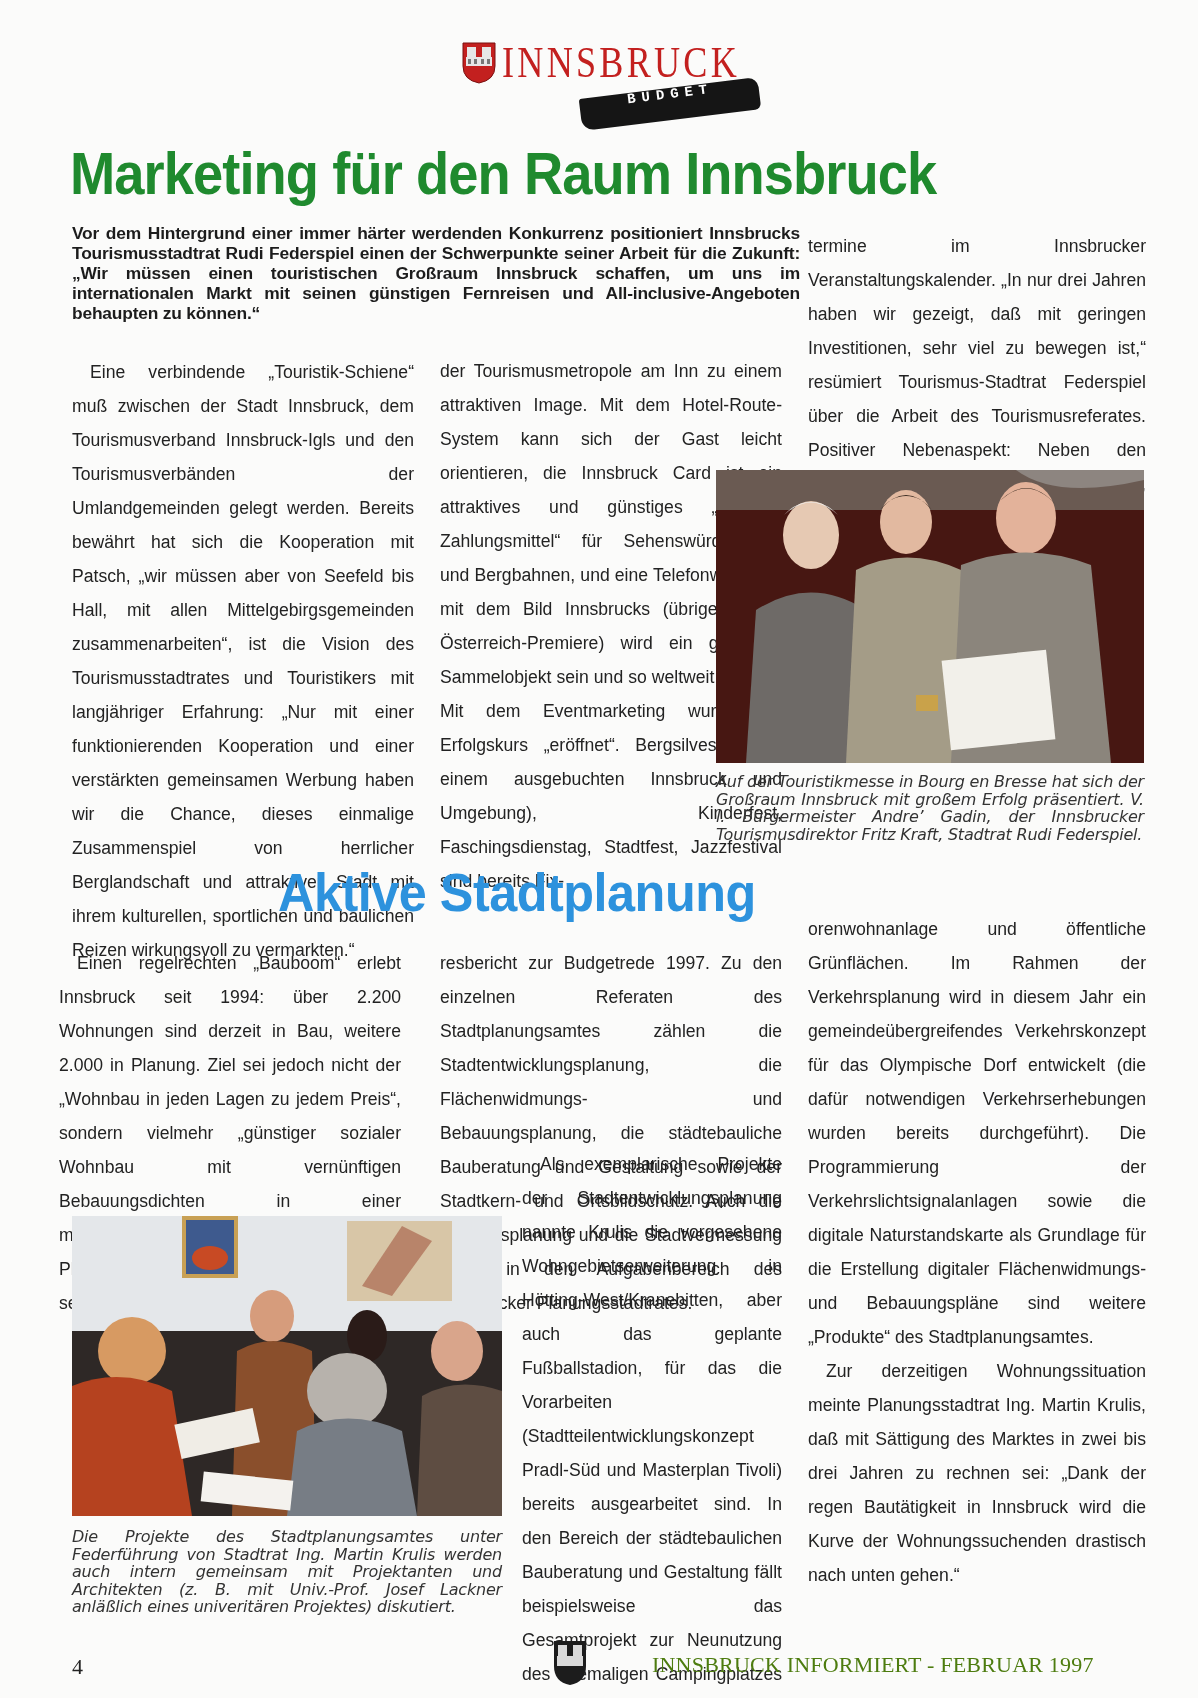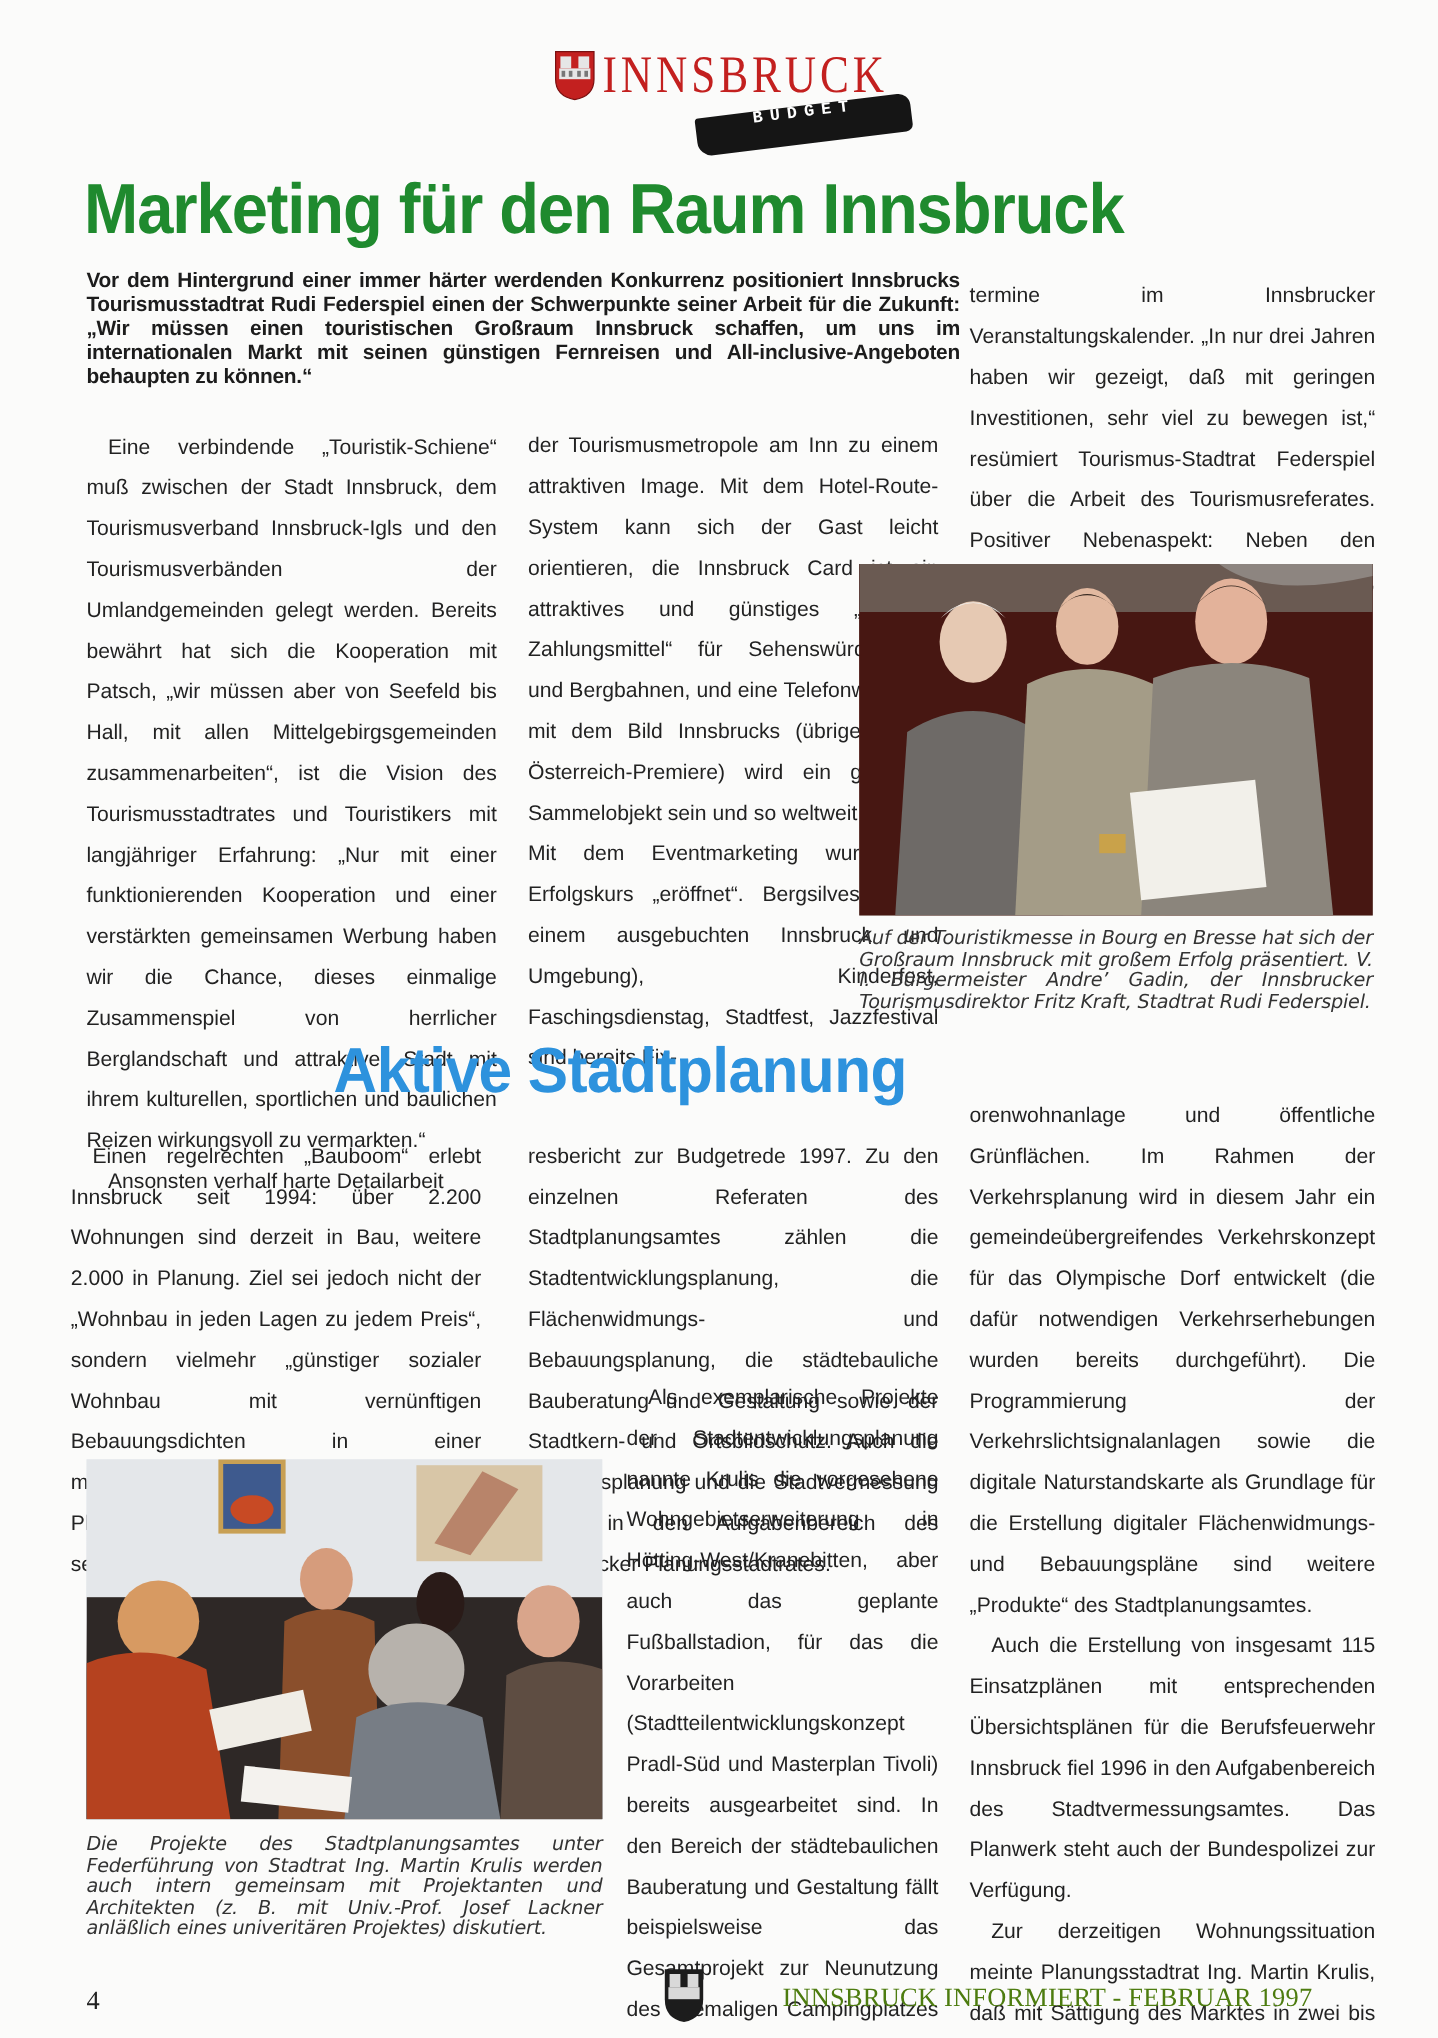--- a/index.html
+++ b/index.html
@@ -73,21 +73,20 @@
   <div class="mast-title">INNSBRUCK</div>
   <div class="budget-bar"></div>
   <div class="budget-text">BUDGET</div>
 </div>
 
 <h1 class="abs headline-1" style="margin:0">Marketing für den Raum Innsbruck</h1>
 <div class="abs lead">Vor dem Hintergrund einer immer härter werdenden Konkurrenz positioniert Innsbrucks Tourismusstadtrat Rudi Federspiel einen der Schwerpunkte seiner Arbeit für die Zukunft: „Wir müssen einen touristischen Großraum Innsbruck schaffen, um uns im internationalen Markt mit seinen günstigen Fernreisen und All-inclusive-Angeboten behaupten zu können.“</div>
 
 <div class="abs col" style="left:72px; top:355px; width:342px;">
   <p>Eine verbindende „Touristik-Schiene“ muß zwischen der Stadt Innsbruck, dem Tourismusverband Innsbruck-Igls und den Tourismusverbänden der Umlandgemeinden gelegt werden. Bereits bewährt hat sich die Kooperation mit Patsch, „wir müssen aber von Seefeld bis Hall, mit allen Mittelgebirgsgemeinden zusammenarbeiten“, ist die Vision des Tourismusstadtrates und Touristikers mit langjähriger Erfahrung: „Nur mit einer funktionierenden Kooperation und einer verstärkten gemeinsamen Werbung haben wir die Chance, dieses einmalige Zusammenspiel von herrlicher Berglandschaft und attraktiver Stadt mit ihrem kulturellen, sportlichen und baulichen Reizen wirkungsvoll zu vermarkten.“</p>
-  <p>Ansonsten verhalf harte Detailarbeit</p>
 </div>
 
 <div class="abs col" style="left:440px; top:354px; width:342px;">
   <p class="noindent">der Tourismusmetropole am Inn zu einem attraktiven Image. Mit dem Hotel-Route-System kann sich der Gast leicht orientieren, die Innsbruck Card ist ein attraktives und günstiges „Inklusiv- Zahlungsmittel“ für Sehenswürdigkeiten und Bergbahnen, und eine Telefonwertkarte mit dem Bild Innsbrucks (übrigens eine Österreich-Premiere) wird ein gefragtes Sammelobjekt sein und so weltweit werben. Mit dem Eventmarketing wurde ein Erfolgskurs „eröffnet“. Bergsilvester (mit einem ausgebuchten Innsbruck und Umgebung), Kinderfest, Faschingsdienstag, Stadtfest, Jazzfestival sind bereits Fix-</p>
 </div>
 
 <div class="abs col" style="left:808px; top:229px; width:338px;">
   <p class="noindent">termine im Innsbrucker Veranstaltungskalender. „In nur drei Jahren haben wir gezeigt, daß mit geringen Investitionen, sehr viel zu bewegen ist,“ resümiert Tourismus-Stadtrat Federspiel über die Arbeit des Tourismusreferates. Positiver Nebenaspekt: Neben den finanziellen Erfolgen ist es auch gelungen, ein neues Innsbruck-Gefühl zu wecken.</p>
 </div>
 
@@ -119,21 +118,20 @@
 
 <div class="abs col" style="left:440px; top:946px; width:342px;">
   <p class="noindent">resbericht zur Budgetrede 1997. Zu den einzelnen Referaten des Stadtplanungsamtes zählen die Stadtentwicklungsplanung, die Flächenwidmungs- und Bebauungsplanung, die städtebauliche Bauberatung und Gestaltung sowie der Stadtkern- und Ortsbildschutz. Auch die Verkehrsplanung und die Stadtvermessung fallen in den Aufgabenbereich des Innsbrucker Planungsstadtrates.</p>
 </div>
 <div class="abs col" style="left:522px; top:1147px; width:260px;">
   <p>Als exemplarische Projekte der Stadtentwicklungsplanung nannte Krulis die vorgesehene Wohngebietserweiterung in Hötting-West/Kranebitten, aber auch das geplante Fußballstadion, für das die Vorarbeiten (Stadtteilentwicklungskonzept Pradl-Süd und Masterplan Tivoli) bereits ausgearbeitet sind. In den Bereich der städtebaulichen Bauberatung und Gestaltung fällt beispielsweise das Gesamtprojekt zur Neunutzung des ehemaligen Campingplatzes Reichenau für Wohnungen, Seni-</p>
 </div>
 
 <div class="abs col" style="left:808px; top:912px; width:338px;">
   <p class="noindent">orenwohnanlage und öffentliche Grünflächen. Im Rahmen der Verkehrsplanung wird in diesem Jahr ein gemeindeübergreifendes Verkehrskonzept für das Olympische Dorf entwickelt (die dafür notwendigen Verkehrserhebungen wurden bereits durchgeführt). Die Programmierung der Verkehrslichtsignalanlagen sowie die digitale Naturstandskarte als Grundlage für die Erstellung digitaler Flächenwidmungs- und Bebauungspläne sind weitere „Produkte“ des Stadtplanungsamtes.</p>
-  <p>Auch die Erstellung von insgesamt 115 Einsatzplänen mit entsprechenden Übersichtsplänen für die Berufsfeuerwehr Innsbruck fiel 1996 in den Aufgabenbereich des Stadtvermessungsamtes. Das Planwerk steht auch der Bundespolizei zur Verfügung.</p>
   <p>Zur derzeitigen Wohnungssituation meinte Planungsstadtrat Ing. Martin Krulis, daß mit Sättigung des Marktes in zwei bis drei Jahren zu rechnen sei: „Dank der regen Bautätigkeit in Innsbruck wird die Kurve der Wohnungssuchenden drastisch nach unten gehen.“</p>
 </div>
 
 <div class="abs photo2">
   <svg width="430" height="300" viewBox="0 0 430 300">
     <rect width="430" height="300" fill="#e4e7ea"></rect>
     <rect x="110" y="0" width="56" height="62" fill="#c8a054"></rect>
     <rect x="114" y="4" width="48" height="54" fill="#3e5a8e"></rect>
     <ellipse cx="138" cy="42" rx="18" ry="12" fill="#c84a24"></ellipse>
     <rect x="275" y="5" width="105" height="80" fill="#d8c6a7"></rect>

